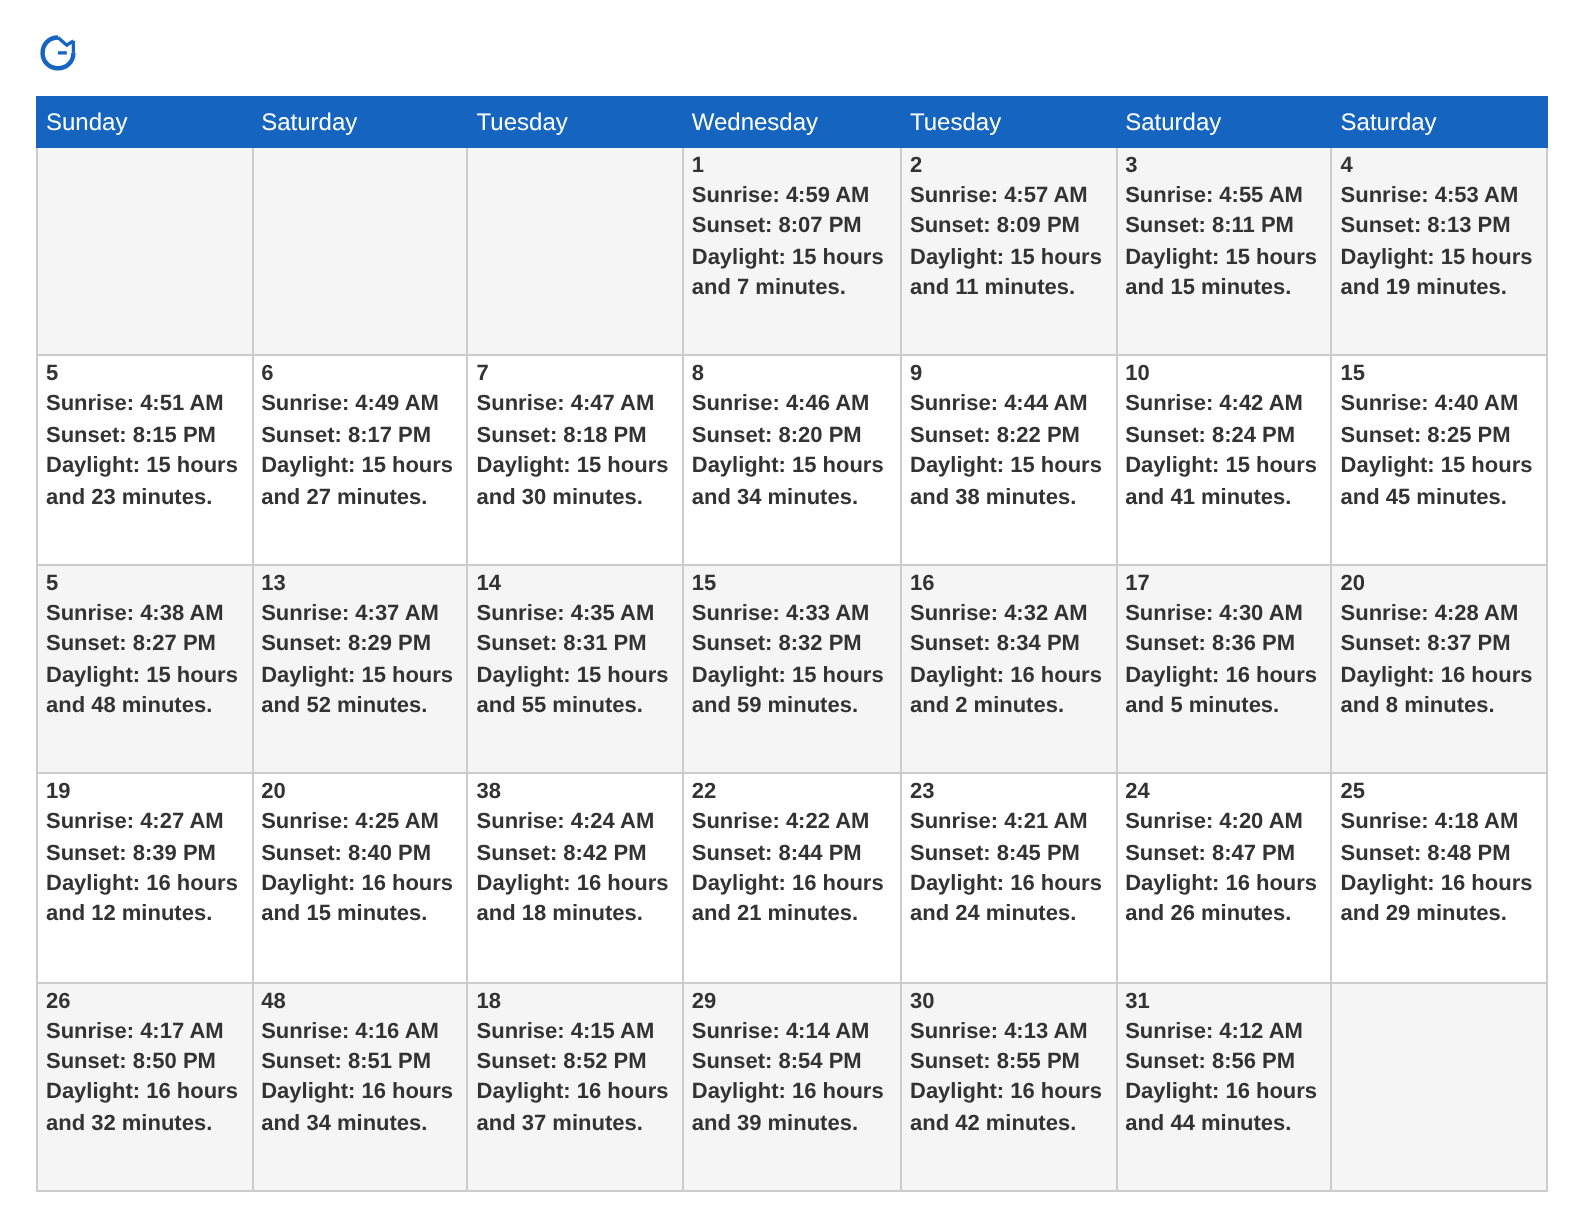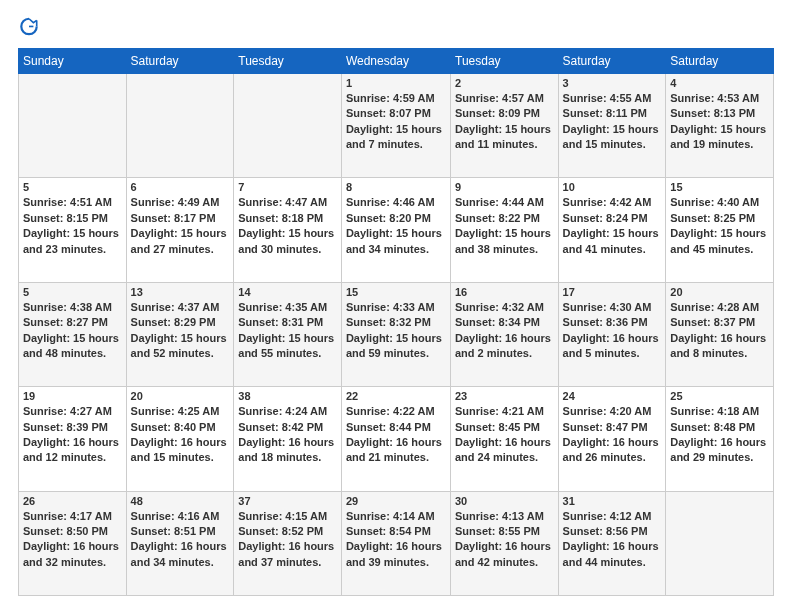--- a/index.html
+++ b/index.html
@@ -251,21 +251,21 @@
         <tr>
           <td>
             <span class="day-num">26</span>
             <div class="day-info">Sunrise: 4:17 AM<br>Sunset: 8:50 PM<br>Daylight: 16 hours and 32 minutes.</div>
           </td>
           <td>
             <span class="day-num">48</span>
             <div class="day-info">Sunrise: 4:16 AM<br>Sunset: 8:51 PM<br>Daylight: 16 hours and 34 minutes.</div>
           </td>
           <td>
-            <span class="day-num">37</span>
+            <span class="day-num">18</span>
             <div class="day-info">Sunrise: 4:15 AM<br>Sunset: 8:52 PM<br>Daylight: 16 hours and 37 minutes.</div>
           </td>
           <td>
             <span class="day-num">29</span>
             <div class="day-info">Sunrise: 4:14 AM<br>Sunset: 8:54 PM<br>Daylight: 16 hours and 39 minutes.</div>
           </td>
           <td>
             <span class="day-num">30</span>
             <div class="day-info">Sunrise: 4:13 AM<br>Sunset: 8:55 PM<br>Daylight: 16 hours and 42 minutes.</div>
           </td>

